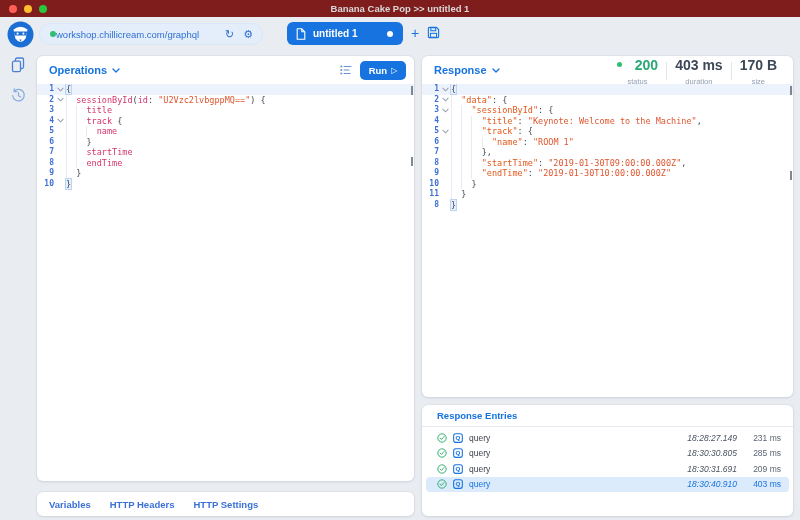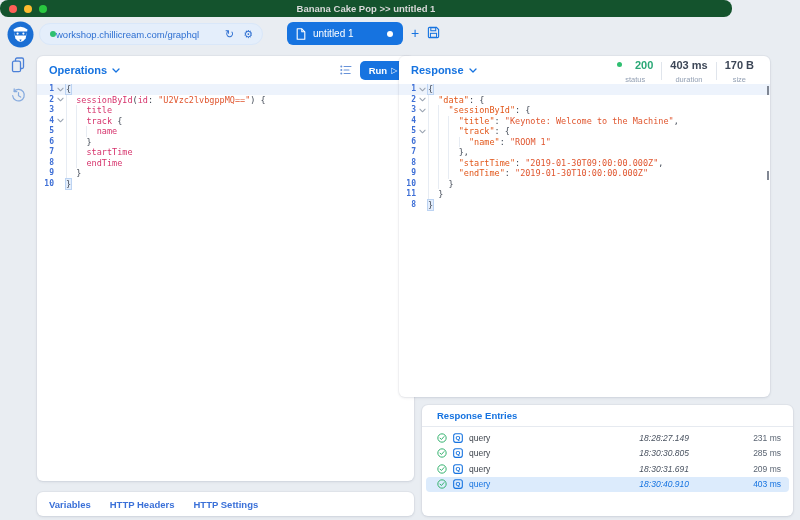--- a/index.html
+++ b/index.html
@@ -1,68 +1,68 @@
 <!DOCTYPE html>
 <html><head>
 <meta charset="utf-8">
 <style>
   * { margin:0; padding:0; box-sizing:border-box; }
   html,body { width:800px; height:520px; overflow:hidden; }
   body { font-family:"Liberation Sans", sans-serif; background:#e9edf2; position:relative; }
 
   
-  .titlebar { position:absolute; top:0; left:0; width:732px; height:17px; background:#14532d;
-              display:flex; align-items:center; justify-content:center;border-radius:8px; }
+  .titlebar { position:absolute; top:0; left:0; width:800px; height:17px; background:#7f1d1d;
+              display:flex; align-items:center; justify-content:center; }
   .tl-group { position:absolute; left:9px; top:4.5px; display:flex; gap:7px; }
   .tl { width:8px; height:8px; border-radius:50%; }
   .tl.red{background:#ff5f57} .tl.yellow{background:#febc2e} .tl.green{background:#29c73f}
   .tb-title { font-size:9.5px; font-weight:bold; color:#d9d9d9; }
 
   
   .toolbar { position:absolute; top:17px; left:0; width:800px; height:33px; }
   .logo { position:absolute; left:7px; top:4px; width:27px; height:27px; cursor:pointer; }
   .urlbar { position:absolute; left:39px; top:6px; width:224px; height:22px; background:#e4eefb;
             border:1px solid #d9e7f9; border-radius:11px; display:flex; align-items:center; }
   .conn-dot { width:6px; height:6px; border-radius:50%; background:#2fbf71; margin-left:10px; flex:0 0 auto;}
   .url-text { font-size:9.5px; color:#2e6fd1; flex:1; white-space:nowrap; overflow:hidden; }
   .url-ic { font-size:11px; color:#2e6fd1; margin-right:9px; line-height:1; cursor:pointer; font-family:"DejaVu Sans",sans-serif;}
   .doc-tab { position:absolute; left:287px; top:5px; width:116px; height:23px; background:#1673e0;
              border-radius:6px; display:flex; align-items:center; cursor:pointer; }
   .doc-tab .dicon { margin-left:9px; display:flex; }
-  .doc-tab .tlabel { color:#fff; font-size:10px; font-weight:normal; margin-left:7px; flex:1; white-space:nowrap;}
+  .doc-tab .tlabel { color:#fff; font-size:10px; font-weight:bold; margin-left:7px; flex:1; white-space:nowrap;}
   .doc-tab .wdot { width:6px; height:6px; background:#fff; border-radius:50%; margin-right:10px; }
   .plus-btn { position:absolute; left:407px; top:7px; font-size:14px; color:#1673e0; cursor:pointer;
               width:16px; text-align:center; line-height:18px;}
   .save-btn { position:absolute; left:427px; top:9px; cursor:pointer; display:flex; }
 
   
   .rail { position:absolute; left:0; top:50px; width:36px; bottom:0; }
   .rail-ic { width:36px; height:30px; display:flex; align-items:center; justify-content:center; cursor:pointer; }
 
   
   .panel { position:absolute; background:#fff; border-radius:6px;
            box-shadow:0 1px 3px rgba(25,39,65,0.10), 0 0 0 1px rgba(25,39,65,0.03); }
   .ops-panel { left:37px; top:56px; width:377px; height:425px; }
-  .resp-panel { left:399px; top:56px; width:371px; height:341px;text-decoration:underline; }
+  .resp-panel { left:422px; top:56px; width:371px; height:341px;text-decoration:underline; }
   .entries-panel { left:422px; top:405px; width:371px; height:111px; overflow:hidden; }
   .footer-panel { left:37px; top:492px; width:377px; height:24px; }
 
   .panel-head { position:absolute; top:0; left:0; right:0; height:28px; display:flex; align-items:center; }
   .phead-title { font-size:11px; font-weight:bold; color:#1673e0; margin-left:12px; display:flex; align-items:center; gap:5px; cursor:pointer;}
   .chev { display:flex; margin-top:1px; }
 
   .run-btn { position:absolute; right:8px; top:5px; width:46px; height:19px; background:#1673e0; border-radius:5px;
              color:#fff; font-size:9.5px; font-weight:bold; display:flex; align-items:center; justify-content:center; gap:4px; cursor:pointer;}
   .run-play { font-size:8px; font-family:"DejaVu Sans",sans-serif; margin-top:-0.5px;}
   .fmt-ic { position:absolute; right:62px; top:9px; cursor:pointer; display:flex; }
 
   
   .stats { position:absolute; right:8px; top:4px; display:flex; align-items:center; height:22px; }
   .stat { text-align:center; padding:0 8px; }
-  .stat-v { font-size:11px; font-weight:bold; color:#3d4757; display:flex; align-items:center; justify-content:center; gap:13px;}
+  .stat-v { font-size:14px; font-weight:bold; color:#3d4757; display:flex; align-items:center; justify-content:center; gap:13px;}
   .stat-v.green { color:#2aa876; }
   .sdot { width:5px; height:5px; border-radius:50%; background:#2fbf71; display:inline-block;}
   .stat-l { font-size:7.5px; color:#93a0b4; margin-top:4px; }
   .vline { width:1px; height:18px; background:#e0e5ec; }
 
   
   .editor { position:absolute; top:28px; left:0; right:0; bottom:2px; overflow:hidden;
             font-family:"DejaVu Sans Mono", monospace; font-size:8.5px; }
   .code-row { display:flex; height:10.5px; line-height:10.5px; }
   .code-row.hl { background:#edf3fc; }
@@ -80,21 +80,21 @@
 
   
   .entries-head { height:22px; display:flex; align-items:center; border-bottom:1px solid #e6eaf0; }
   .entries-title { font-size:9.5px; font-weight:bold; color:#1673e0; margin-left:15px; }
   .entry-row { height:15.5px; margin:0 4px; border-radius:4px; display:flex; align-items:center;
                padding:0 8px 0 11px; font-size:8.5px; cursor:pointer; }
   .entry-row.sel { background:#dcebfc; }
   .entry-row .eic { display:flex; margin-right:6px; }
   .entry-label { color:#3d434c; flex:1; }
   .entry-time { color:#4a5361; width:72px; text-align:right;font-style:italic; }
-  .entry-dur { color:#5b6573; width:44px; text-align:right;margin-left:48px; }
+  .entry-dur { color:#5b6573; width:44px; text-align:right; }
   .entry-row.sel .entry-label, .entry-row.sel .entry-time, .entry-row.sel .entry-dur { color:#1673e0; }
   .entries-rows { padding-top:3px; }
 
   
   .footer-tabs { display:flex; gap:19px; padding:7px 12px; }
   .ftab { font-size:9.5px; font-weight:bold; color:#3a70d8; cursor:pointer; white-space:nowrap; }
 </style>
 </head>
 <body>
 

